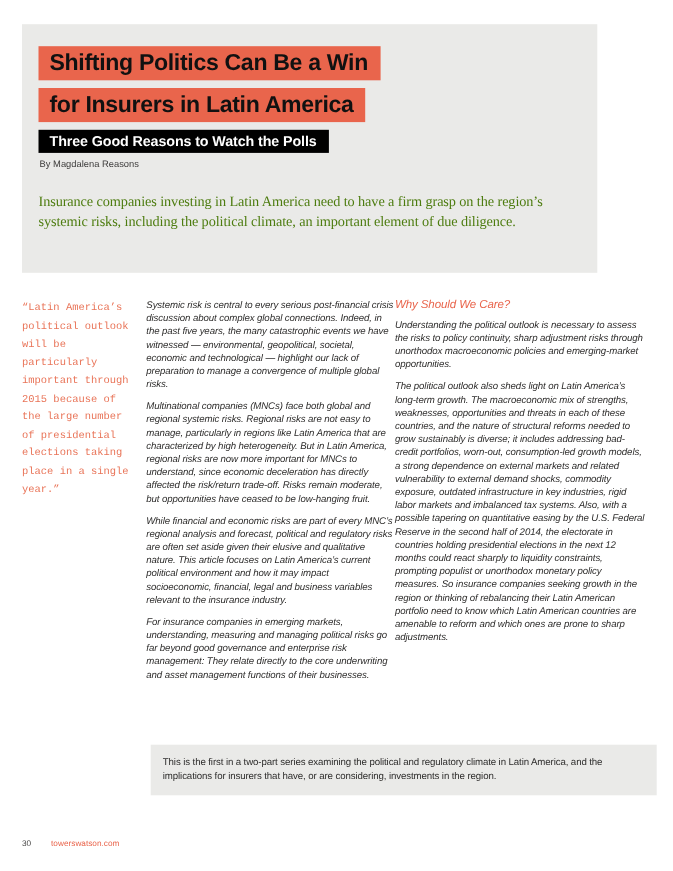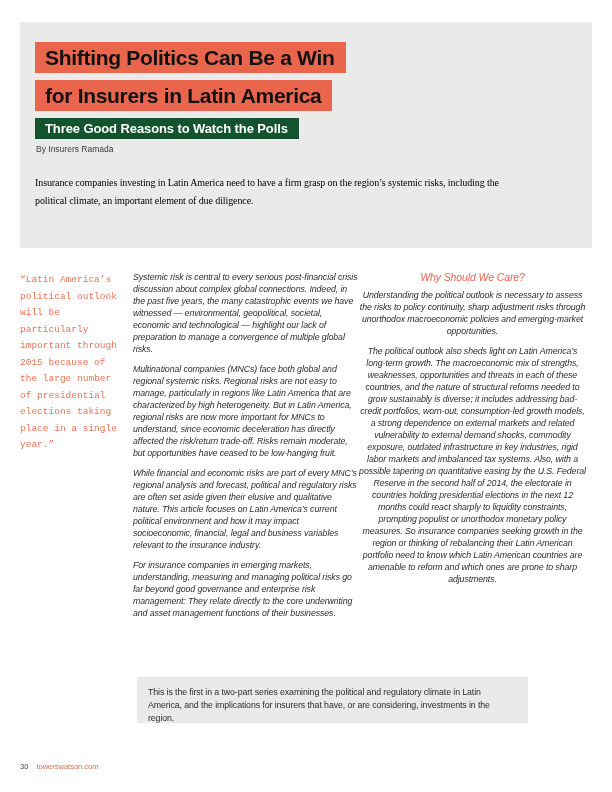--- a/index.html
+++ b/index.html
@@ -2,83 +2,83 @@
 <html><head>
 <meta charset="utf-8">
 <style>
   html,body{margin:0;padding:0;background:#ffffff;}
   .page{
     position:relative;width:612px;height:792px;background:#ffffff;overflow:hidden;
     font-family:"Liberation Sans",sans-serif;color:#2e2d2c;
   }
   
   .header-box{
-    position:absolute;left:20px;top:22px;width:572px;height:226px;
+    position:absolute;left:20px;top:22px;width:523px;height:226px;
     background:#eaeae8;
   }
   .title-wrap{position:absolute;left:15px;top:20px;}
   .title-bar{
     display:inline-block;background:#e9654c;color:#111111;
     font-weight:bold;font-size:21px;line-height:23px;
     padding:4px 11px 4px 10px;letter-spacing:-0.3px;margin-bottom:0;
   }
   .title-row{margin-bottom:7px;}
   .subtitle-bar{
-    display:inline-block;background:#14532d;color:#ffffff;
+    display:inline-block;background:#000000;color:#ffffff;
     font-weight:bold;font-size:13px;line-height:14px;
     padding:4px 11px 3px 10px;letter-spacing:-0.1px;
   }
   .byline{font-size:8.5px;color:#3c3b3a;margin-top:5px;margin-left:1px;}
   .intro{
     position:absolute;left:15px;top:152px;width:472px;
-    font-family:"Liberation Serif",serif;color:#000000;
-    font-size:10px;line-height:18px;letter-spacing:-0.1px;
+    font-family:"Liberation Serif",serif;color:#4d7c0f;
+    font-size:13px;line-height:18px;letter-spacing:-0.1px;
   }
   
   .pull-quote{
     position:absolute;left:20px;top:272px;width:104px;
     font-family:Liberation Mono, monospace;color:#e97458;
     font-size:9.5px;line-height:16.5px;
   }
   
   .col{position:absolute;top:271px;width:227px;font-size:8.8px;line-height:12px;letter-spacing:-0.1px;font-style:italic;}
   .col1{left:133px;}
-  .col2{left:359px;text-align:center;}
+  .col2{left:359px;}
   .col p{margin:0 0 8px 0;}
   .col-heading{
     color:#e9654c;font-size:10.5px;line-height:12px;margin:0 0 6px 0;font-weight:400;
   }
   
   .note-box{
-    position:absolute;left:137px;top:677px;width:391px;height:46px;
+    position:absolute;left:137px;top:677px;width:460px;height:46px;
     background:#eaeae8;box-sizing:border-box;padding:9px 18px 0 11px;
     font-size:8.8px;line-height:13px;letter-spacing:-0.1px;color:#2e2d2c;
   }
   
   .footer{position:absolute;left:20px;top:762px;font-size:7.5px;line-height:9px;}
   .page-num{color:#4a4948;display:inline-block;}
-  .site-url{color:#e9654c;display:inline-block;margin-left:6px;}
+  .site-url{color:#e9654c;display:inline-block;margin-left:16px;}
 </style>
 </head>
 <body>
 
 <div class="page">
 
   <div class="header-box">
     <div class="title-wrap">
       <div class="title-row">
         <span class="title-bar">Shifting Politics Can Be a Win</span>
       </div>
       <div class="title-row">
         <span class="title-bar">for Insurers in Latin America</span>
       </div>
       <div>
         <span class="subtitle-bar">Three Good Reasons to Watch the Polls</span>
       </div>
-      <div class="byline">By Insurers Ramada</div>
+      <div class="byline">By Magdalena Reasons</div>
     </div>
     <div class="intro">Insurance companies investing in Latin America need to have a firm grasp on the region’s systemic risks, including the political climate, an important element of due diligence.</div>
   </div>
 
   <div class="pull-quote">“Latin America’s political outlook will be particularly important through 2015 because of the large number of presidential elections taking place in a single year.”</div>
 
   <div class="col col1">
     <p>Systemic risk is central to every serious post-financial crisis discussion about complex global connections. Indeed, in the past five years, the many catastrophic events we have witnessed — environmental, geopolitical, societal, economic and technological — highlight our lack of preparation to manage a convergence of multiple global risks.</p>
     <p>Multinational companies (MNCs) face both global and regional systemic risks. Regional risks are not easy to manage, particularly in regions like Latin America that are characterized by high heterogeneity. But in Latin America, regional risks are now more important for MNCs to understand, since economic deceleration has directly affected the risk/return trade-off. Risks remain moderate, but opportunities have ceased to be low-hanging fruit.</p>
     <p>While financial and economic risks are part of every MNC’s regional analysis and forecast, political and regulatory risks are often set aside given their elusive and qualitative nature. This article focuses on Latin America’s current political environment and how it may impact socioeconomic, financial, legal and business variables relevant to the insurance industry.</p>

